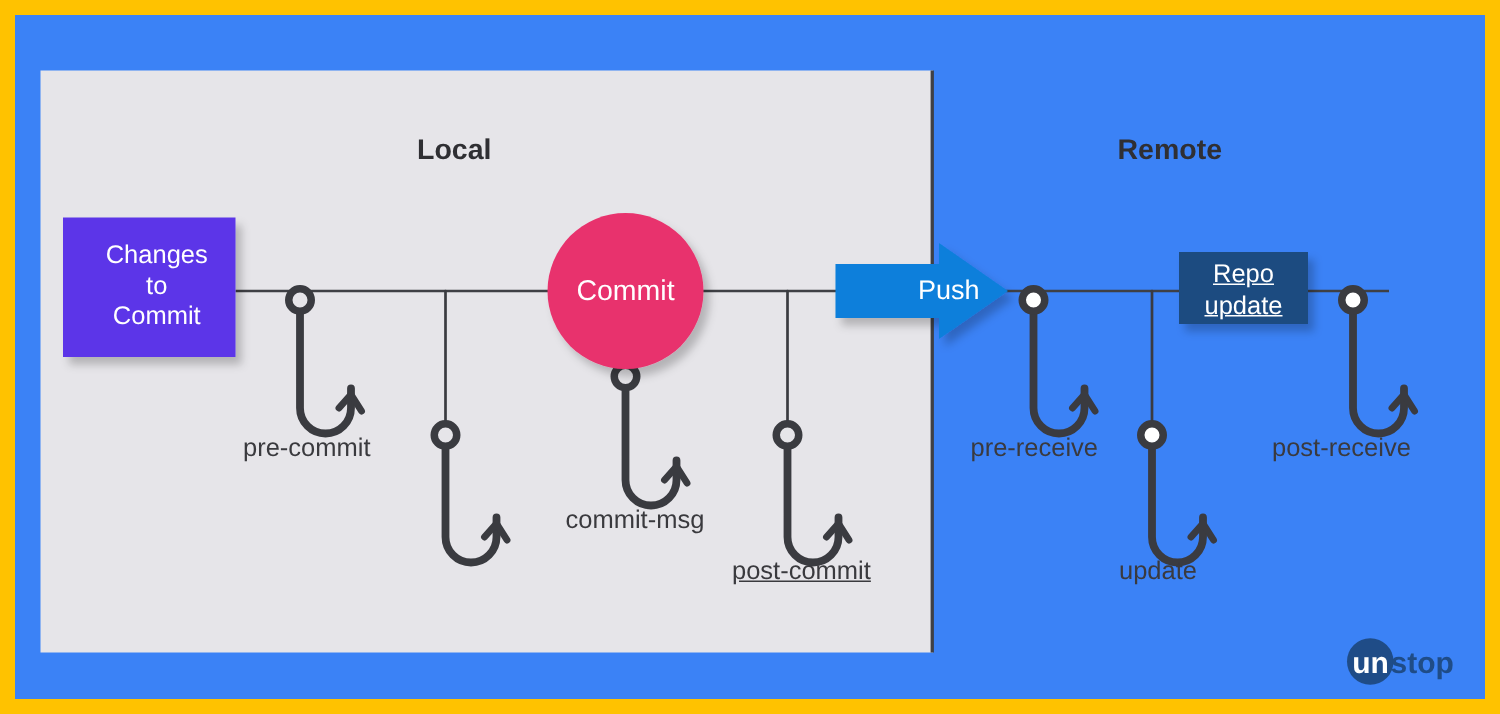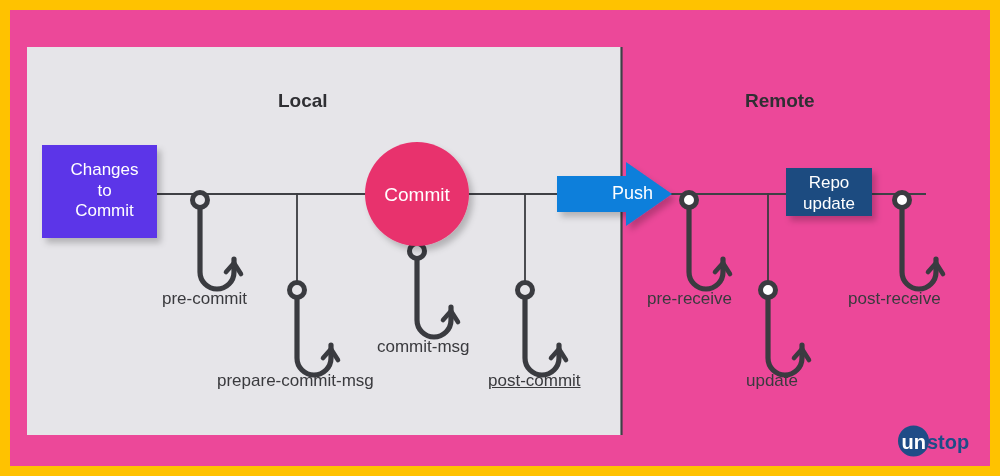--- a/index.html
+++ b/index.html
@@ -7,21 +7,21 @@
   body{
     width:1000px;height:476px;
     background:#ffc200;
     font-family:"Liberation Sans","DejaVu Sans",sans-serif;
     overflow:hidden;
   }
   #frame{
     position:absolute;
     left:10px;top:10px;
     width:980px;height:456px;
-    background:#ec4899;
+    background:#3b82f6;
     overflow:hidden;
   }
   #stage{position:absolute;left:0;top:0;width:980px;height:456px;}
   svg#diagram{position:absolute;left:0;top:0;}
 
   .lbl{
     position:absolute;
     color:#3a3a3e;
     font-size:17px;
     white-space:nowrap;
@@ -145,25 +145,24 @@
     <div class="section-title" style="left:735px;top:80px;">Remote</div>
 
     <div class="boxtext" style="left:32px;top:150px;width:125px;">Changes
 to
 Commit</div>
 
     <div class="commit-text" style="left:355px;top:174px;width:104px;text-align:center;">Commit</div>
 
     <div class="pushtext" style="left:565px;top:173px;margin-left:37px;">Push</div>
 
-    <div class="boxtext" style="left:776px;top:163px;width:86px;">Repo
+    <div class="boxtext" style="left:776px;top:163px;width:86px;text-decoration:underline;">Repo
 update</div>
 
     <div class="lbl" style="left:152px;top:280px;">pre-commit</div>
-    <div class="lbl" style="left:207px;top:362px;">prepare-commit-msg</div>
     <div class="lbl" style="left:367px;top:328px;">commit-msg</div>
     <div class="lbl" style="left:478px;top:362px;text-decoration:underline;">post-commit</div>
     <div class="lbl" style="left:637px;top:280px;">pre-receive</div>
     <div class="lbl" style="left:736px;top:362px;">update</div>
     <div class="lbl" style="left:838px;top:280px;">post-receive</div>
 
     <svg id="logo" viewBox="0 0 96 34">
       <circle cx="19.5" cy="17" r="15.5" fill="#1f4c87"></circle>
       <text x="7.5" y="24.5" font-family="Liberation Sans, sans-serif" font-size="20" font-weight="bold" fill="#ffffff">un</text>
       <text x="33" y="24.5" font-family="Liberation Sans, sans-serif" font-size="20" font-weight="bold" fill="#1f4c87">stop</text>

